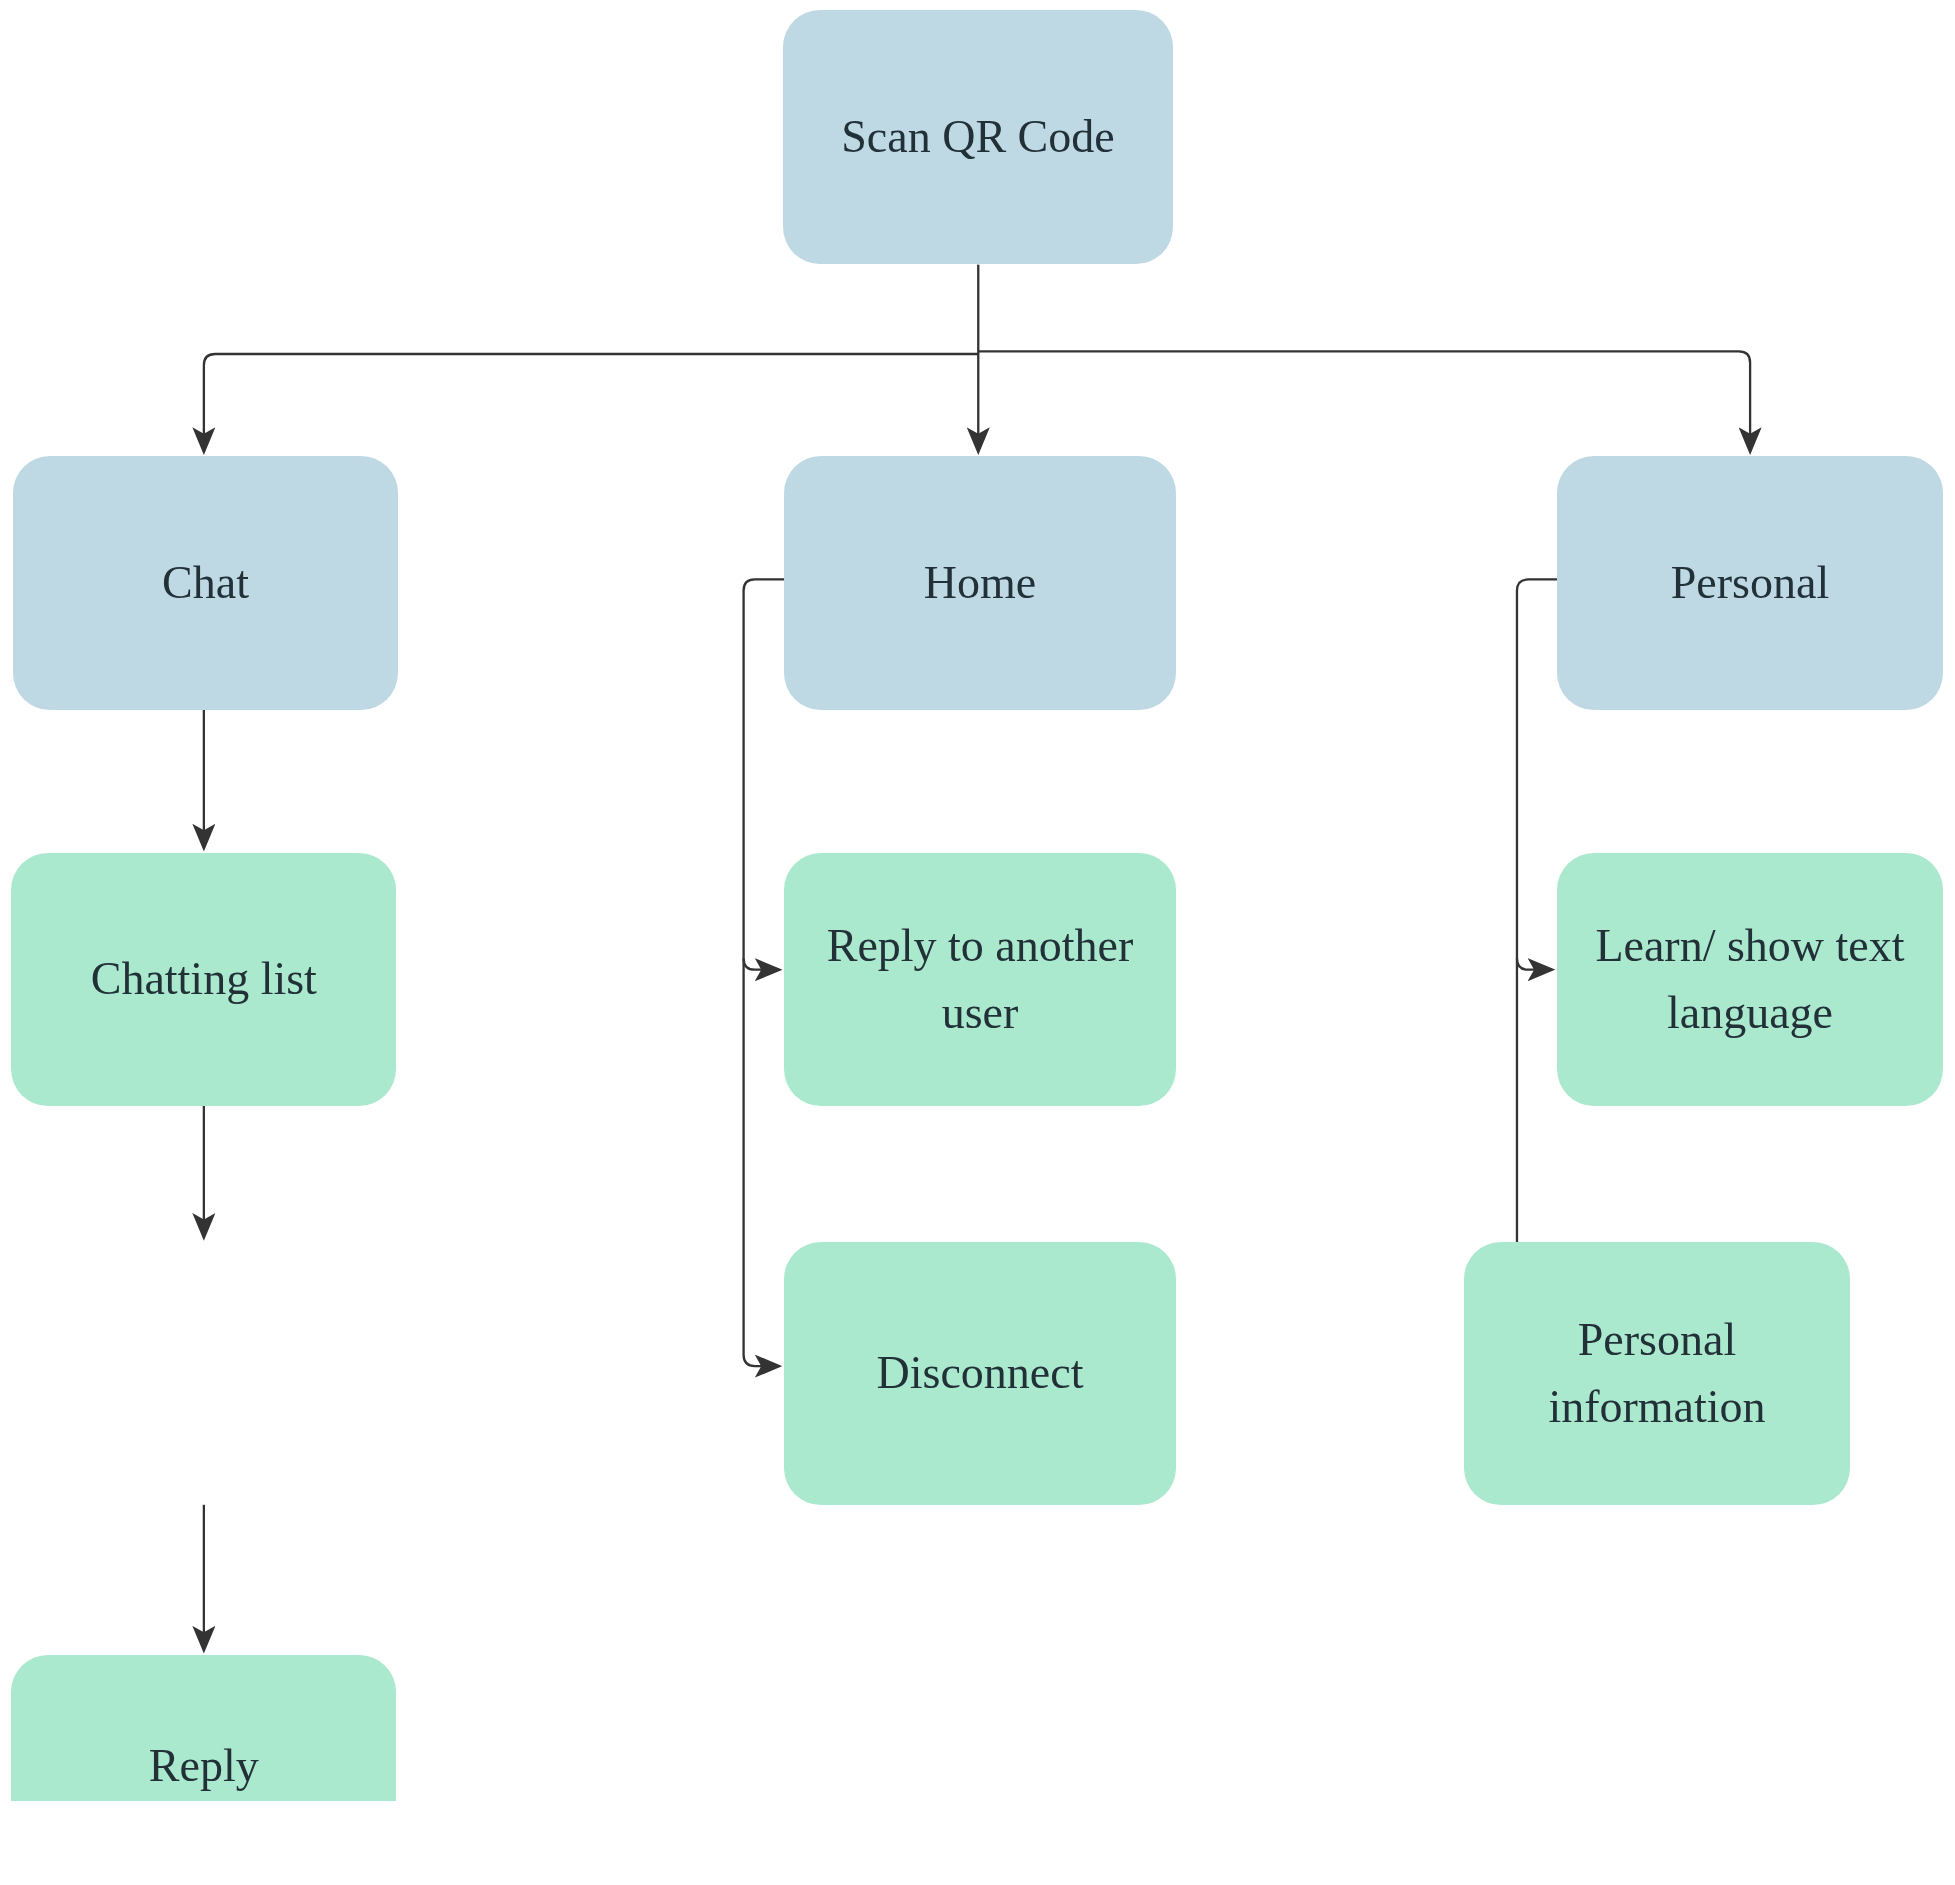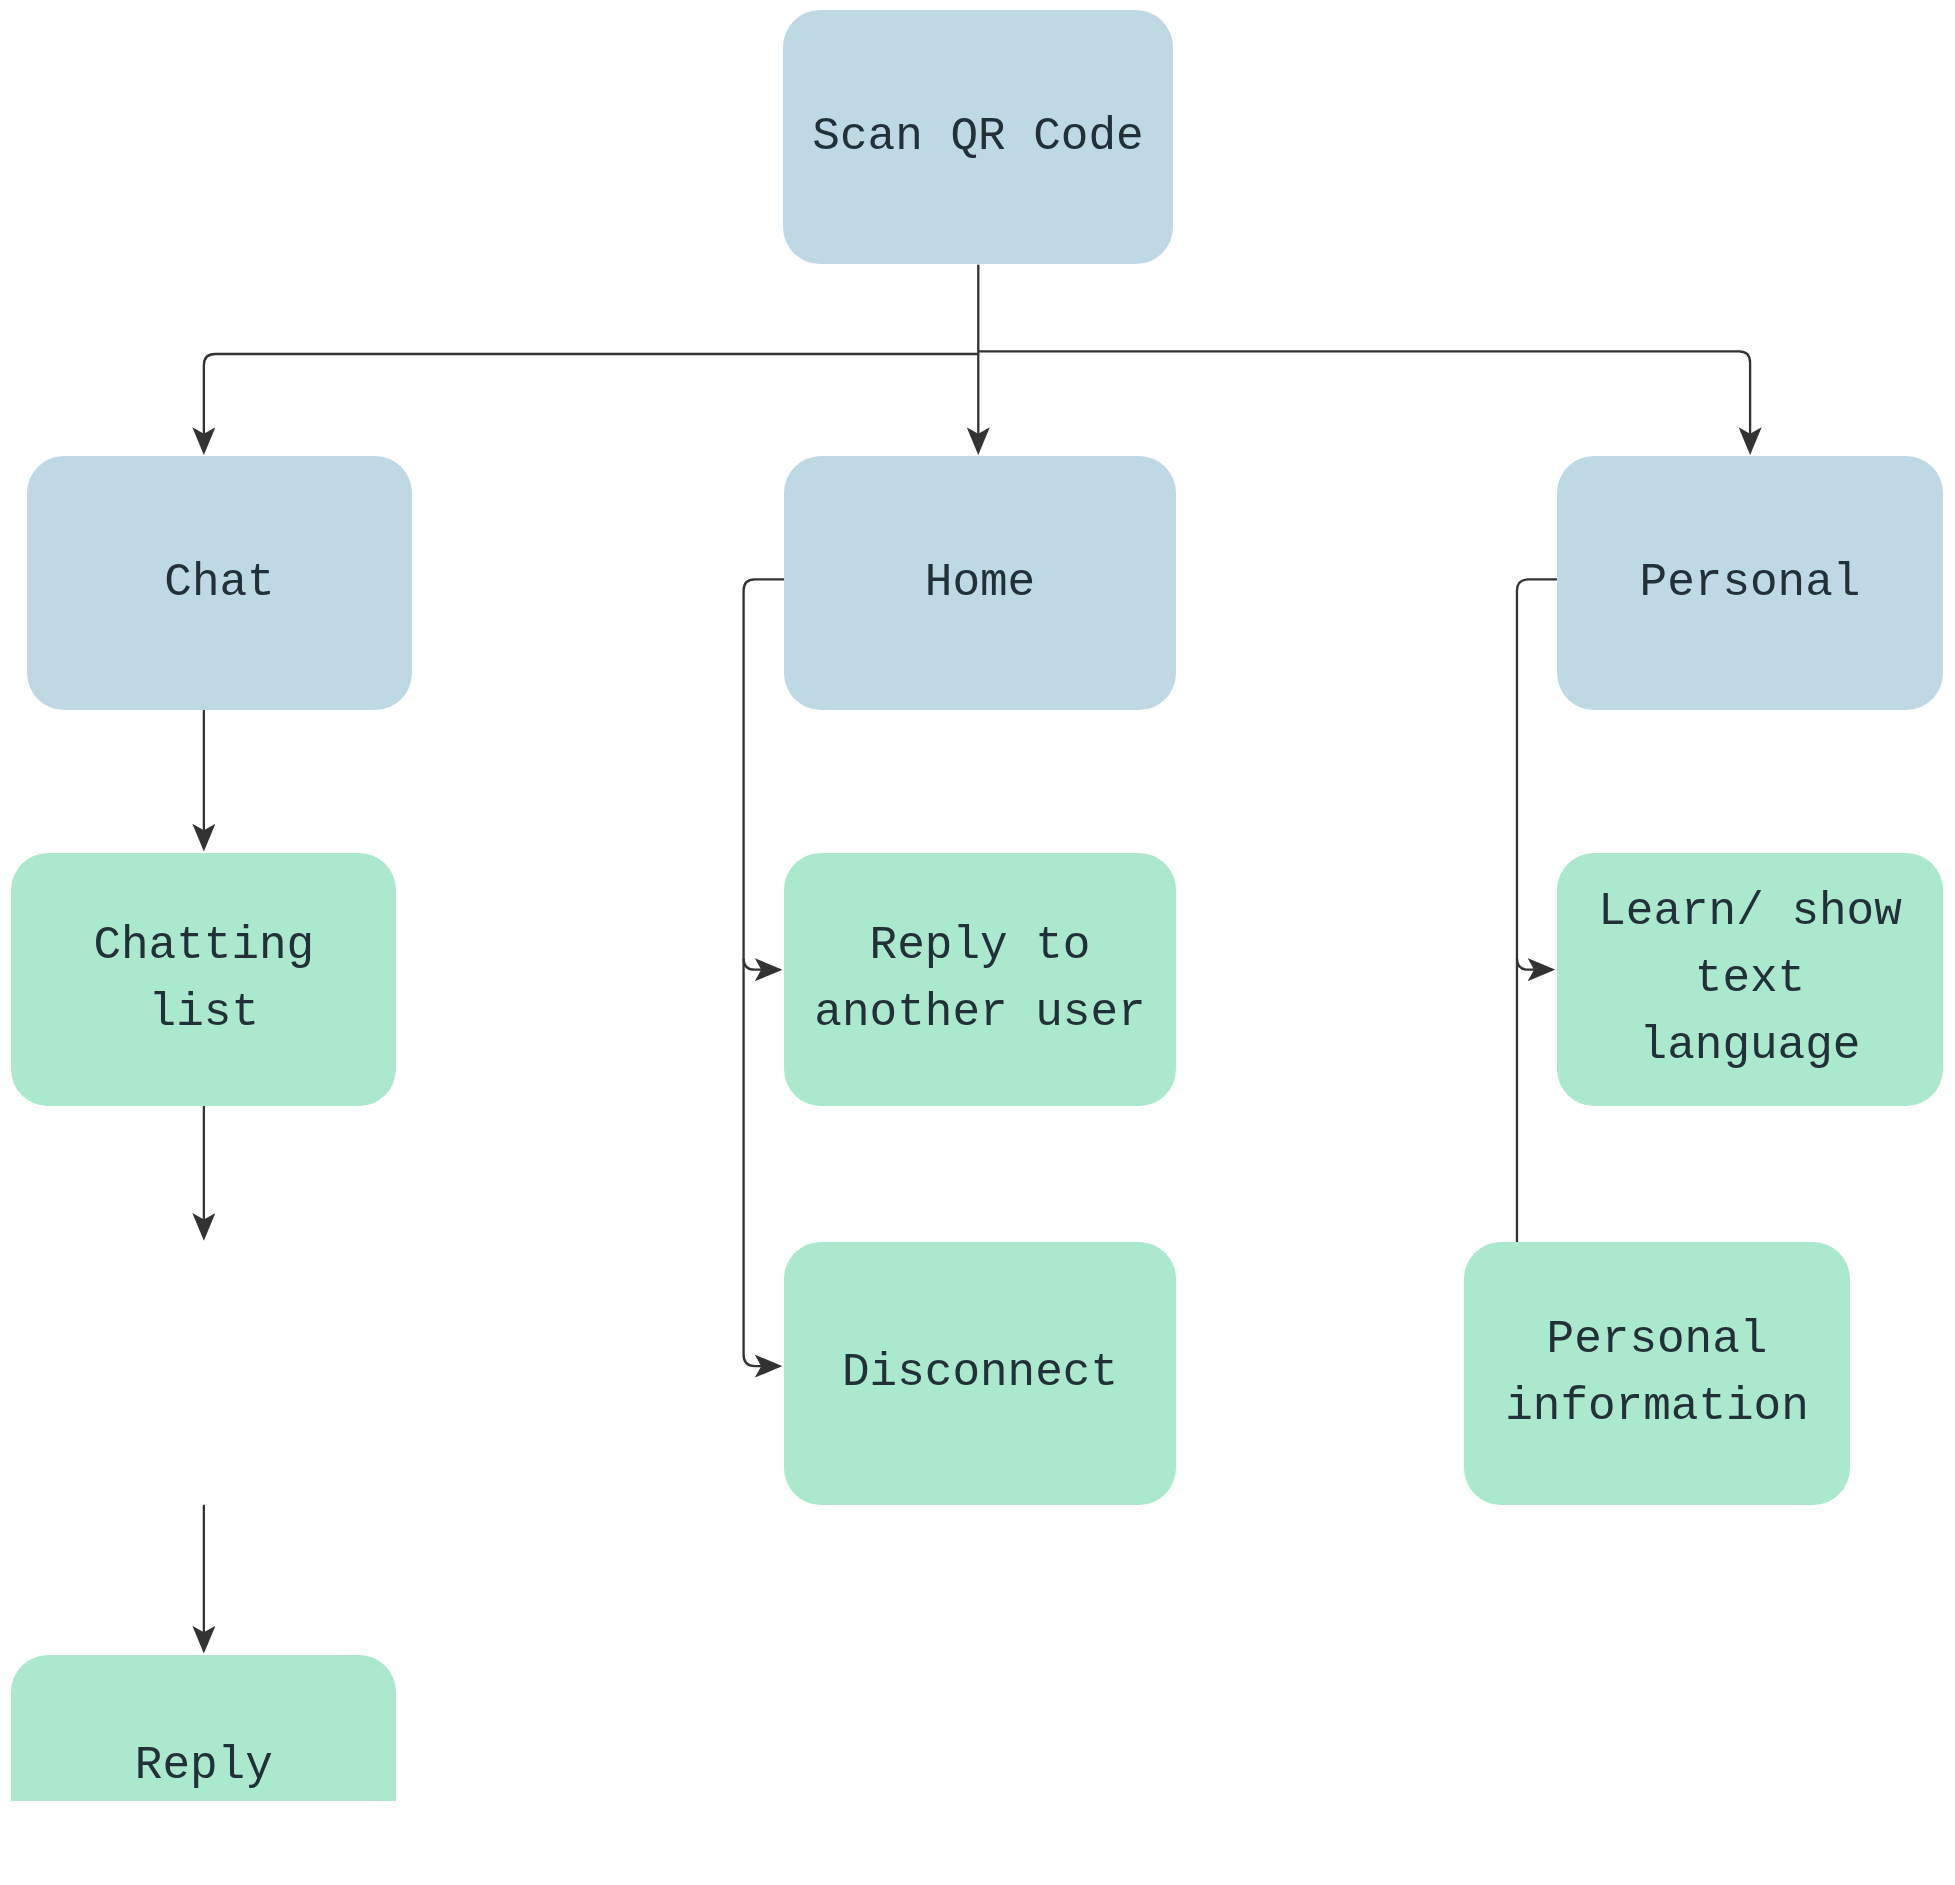--- a/index.html
+++ b/index.html
@@ -15,21 +15,21 @@
     margin: 0;
     padding: 0;
     background: var(--background);
   }
   .board {
     position: relative;
     width: 1955px;
     height: 1801px;
     background: var(--background);
     overflow: hidden;
-    font-family: Liberation Mono, monospace;
+    font-family: Liberation Serif, serif;
   }
   .connector-layer {
     position: absolute;
     left: 0; top: 0;
     width: 1955px;
     height: 1886px;
   }
   .connector-layer path {
     fill: none;
     stroke: var(--connector);
@@ -84,21 +84,21 @@
     <path d="M1448,1866 Q1448,1888 1470,1888 L1517,1888" marker-end="url(#arrow)"></path>
 
     <path d="M3032,1128 L2976,1128 Q2954,1128 2954,1150 L2954,2638 Q2954,2660 2976,2660 L3022,2660" marker-end="url(#arrow)"></path>
     <path d="M2954,1866 Q2954,1888 2976,1888 L3022,1888" marker-end="url(#arrow)"></path>
   </svg>
 
   <div class="node level1" style="left:783px; top:10.3px;  width:390px; height:254px;">
     <span>Scan QR Code</span>
   </div>
 
-  <div class="node level1" style="left:27px;   top:456px; width:385px; height:254px;">
+  <div class="node level1" style="left:13px;   top:456px; width:385px; height:254px;">
     <span>Chat</span>
   </div>
 
   <div class="node level1" style="left:784px; top:456px; width:392px; height:254px;">
     <span>Home</span>
   </div>
 
   <div class="node level1" style="left:1557px; top:456px; width:386px; height:254px;">
     <span>Personal</span>
   </div>

